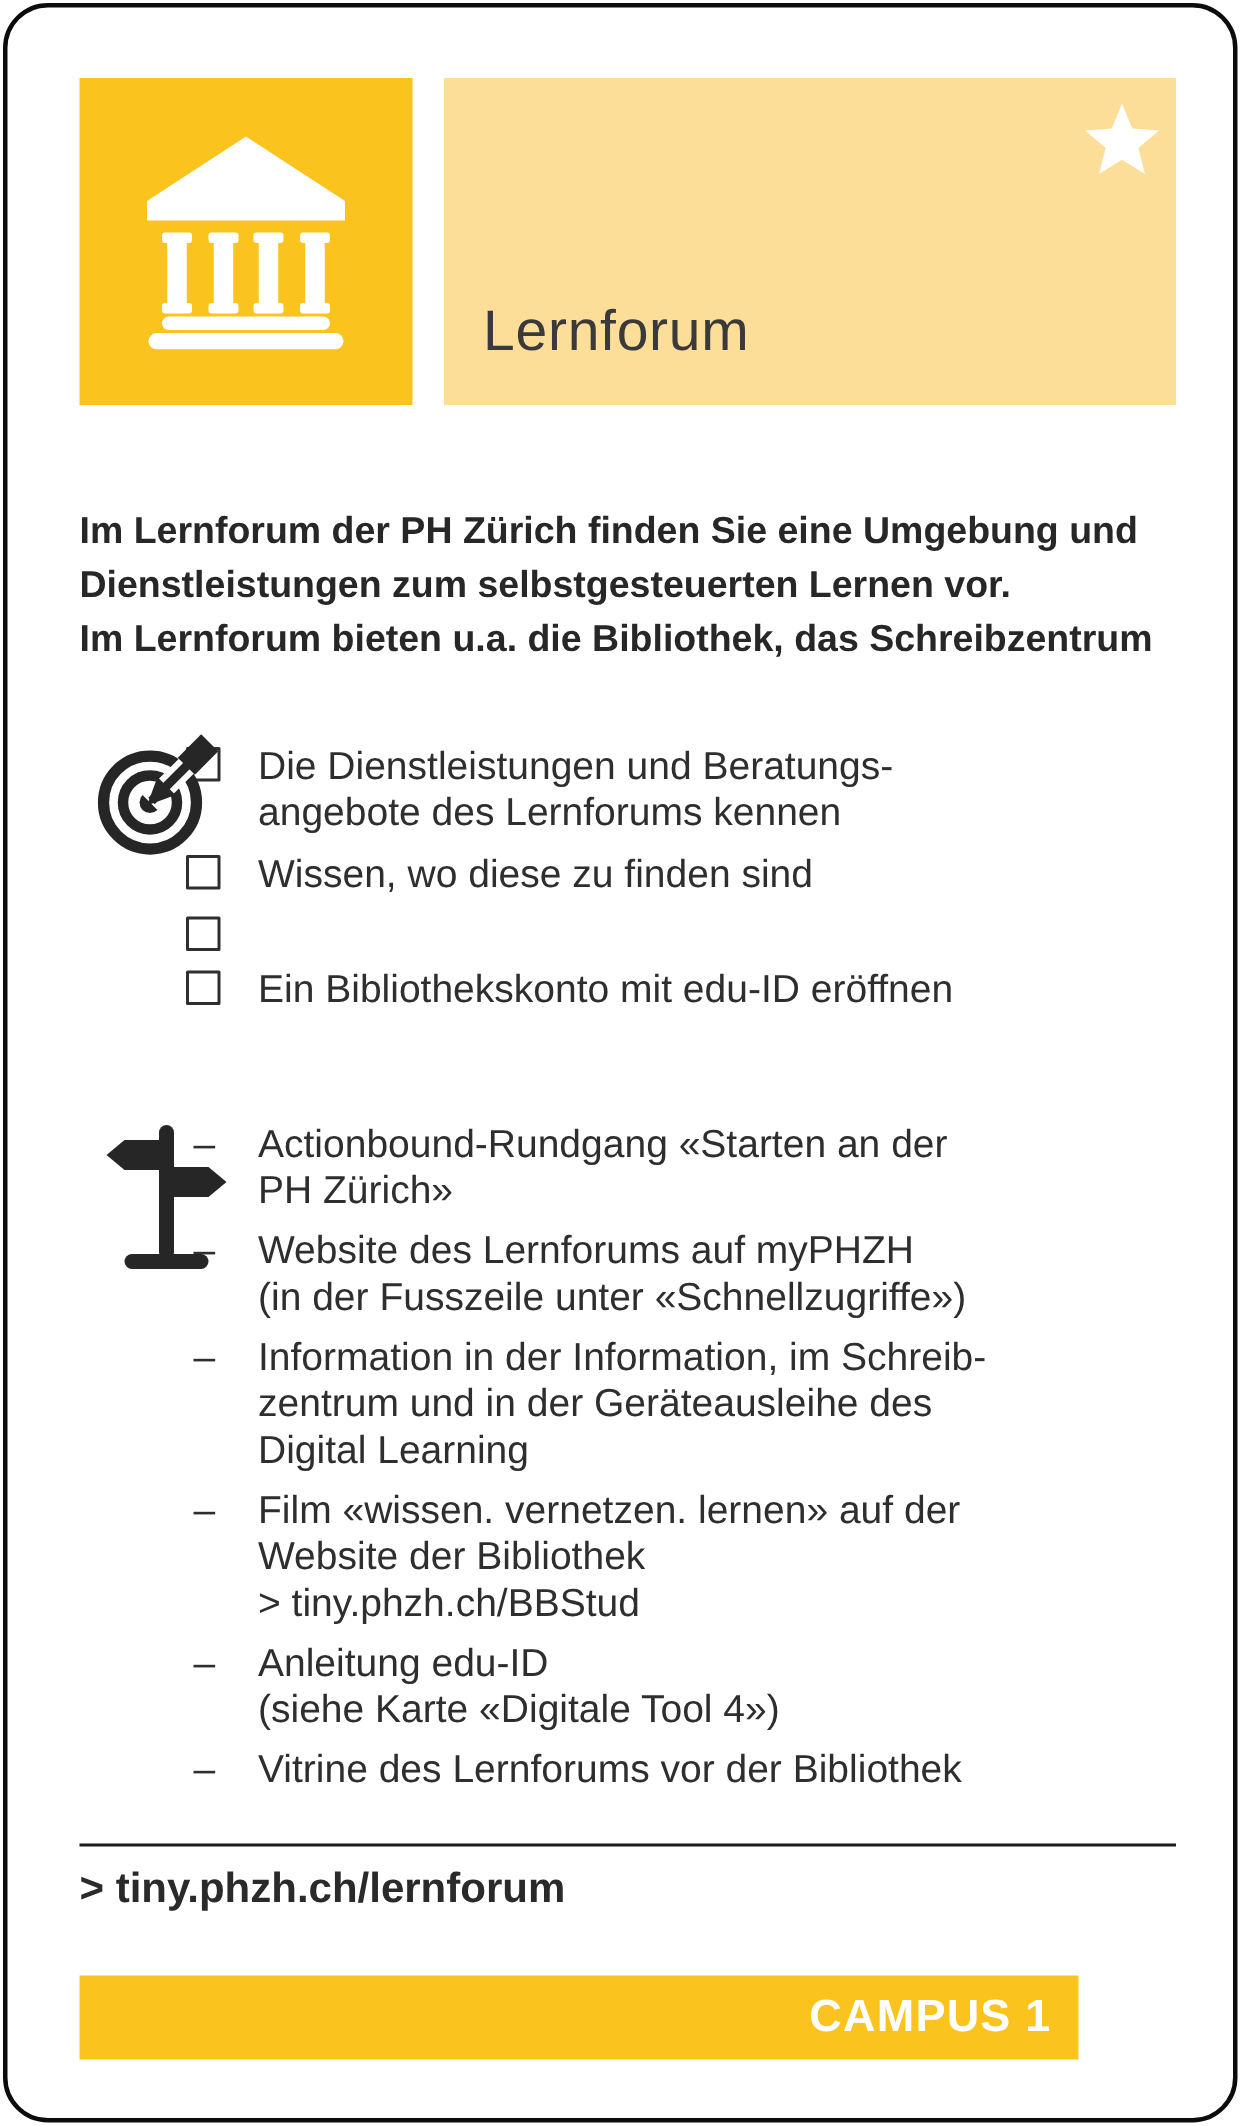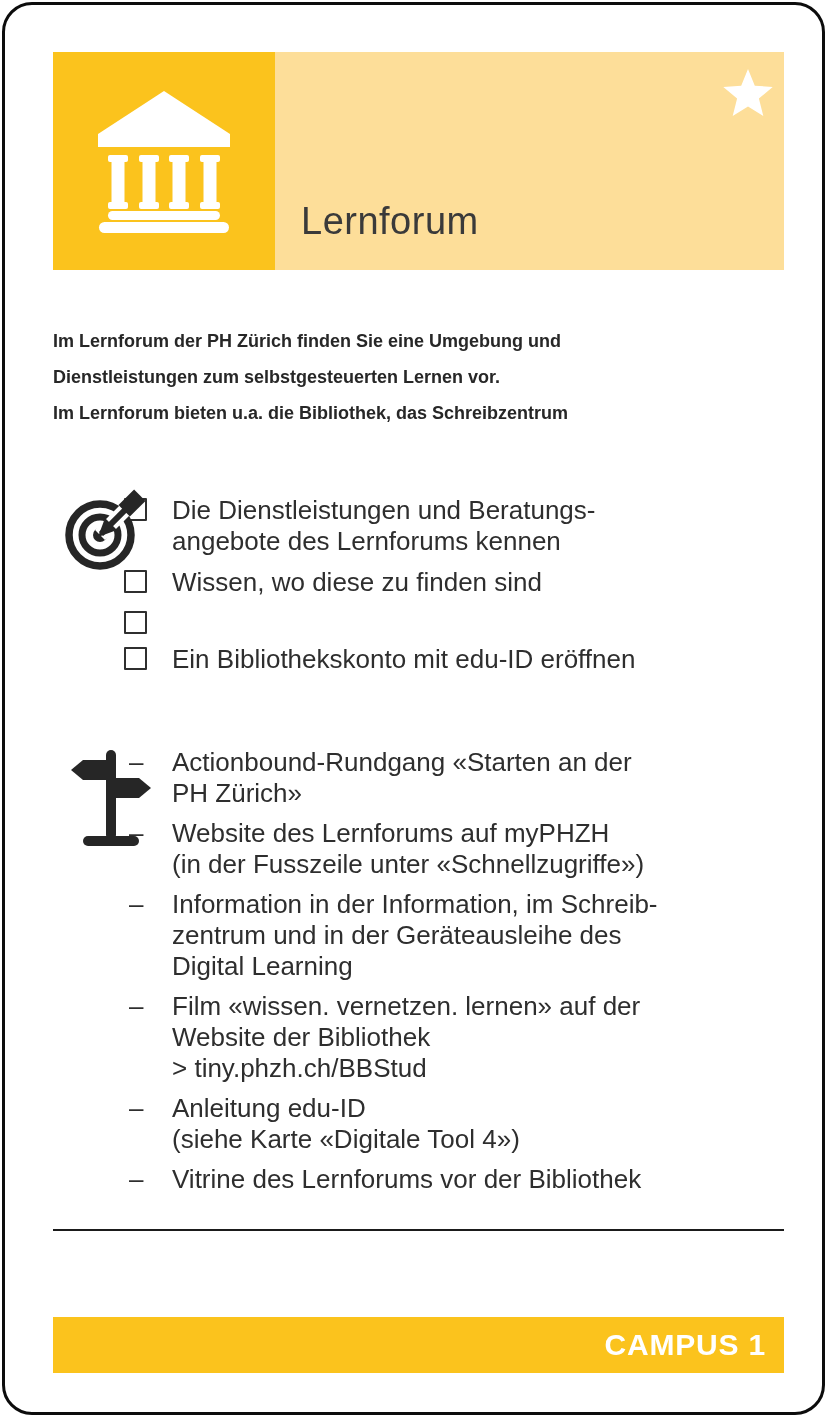--- a/index.html
+++ b/index.html
@@ -14,25 +14,25 @@
     width:827px;height:1417px;position:relative;background:#fff;
     font-family:"Liberation Sans",sans-serif;color:var(--text);
   }
   .card{
     position:absolute;left:2px;top:2px;width:823px;height:1413px;
     border:3px solid #0c0c0c;border-radius:30px;background:#fff;overflow:hidden;
   }
   
   .header{position:absolute;left:48px;top:47px;width:731px;height:218px;display:flex;}
   .header-icon-box{width:222px;height:218px;background:var(--accent);display:flex;align-items:center;justify-content:center;}
-  .header-title-box{flex:1;background:var(--accent-light);position:relative;}
+  .header-title-box{flex:1;background:var(--accent-light);position:relative;margin-left:21px;}
   .header-title{position:absolute;left:26px;top:148px;font-size:38px;font-weight:400;color:#3a3a3a;letter-spacing:0.5px;white-space:nowrap;}
   .star{position:absolute;top:15px;right:10px;}
   
-  .intro{position:absolute;left:48px;top:318px;width:731px;font-size:18px;font-weight:700;line-height:36px;color:#272727;}
+  .intro{position:absolute;left:48px;top:331px;width:731px;font-size:25px;font-weight:700;line-height:36px;color:#272727;}
   .intro div{white-space:nowrap;}
   
   .section{position:absolute;left:0;width:827px;}
   .section-goals{top:478px;}
   .section-resources{top:738px;}
   .section-icon{position:absolute;}
   .goals-icon{left:57px;top:2px;}
   .signpost-icon{left:60px;top:5px;}
   .items{margin-left:119px;width:585px;}
   .section-goals .items{padding-top:12px;}
@@ -40,21 +40,21 @@
   .check-item{display:flex;margin-bottom:10px;}
   .dash-item{display:flex;margin-bottom:9px;}
   .checkbox{flex:none;width:23px;height:23px;border:2.5px solid #2f2f2f;border-radius:1px;background:#fff;margin-top:3px;margin-right:25px;}
   .dash{flex:none;width:48px;padding-left:5px;font-size:26px;line-height:31px;color:var(--text);}
   .lines{font-size:26px;line-height:31px;color:var(--text);}
   .lines div{white-space:nowrap;}
   
   .divider{position:absolute;left:48px;top:1224px;width:731px;border-top:2px solid #1b1b1b;}
   .footer-link{position:absolute;left:48px;top:1238px;font-size:28px;font-weight:700;color:#2a2a2a;white-space:nowrap;}
   .campus-bar{
-    position:absolute;left:48px;top:1312px;width:731px;height:56px;background:var(--accent);
+    position:absolute;left:48px;top:1312px;width:666px;height:56px;background:var(--accent);
     display:flex;align-items:center;justify-content:flex-end;padding-right:18px;padding-left:45px;
   }
   .campus-text{color:#fff;font-weight:700;font-size:30px;letter-spacing:0.8px;white-space:nowrap;}
   svg{display:block;}
 </style>
 </head>
 <body>
 
 <div class="card">
 
@@ -180,17 +180,18 @@
       <div class="dash-item">
         <span class="dash">–</span>
         <div class="lines">
           <div>Vitrine des Lernforums vor der Bibliothek</div>
         </div>
       </div>
     </div>
   </div>
 
   <div class="divider"></div>
+  <div class="footer-link">&gt; tiny.phzh.ch/lernforum</div>
   <div class="campus-bar">
     <span class="campus-text">CAMPUS 1</span>
   </div>
 
 </div>
 
 </body></html>

